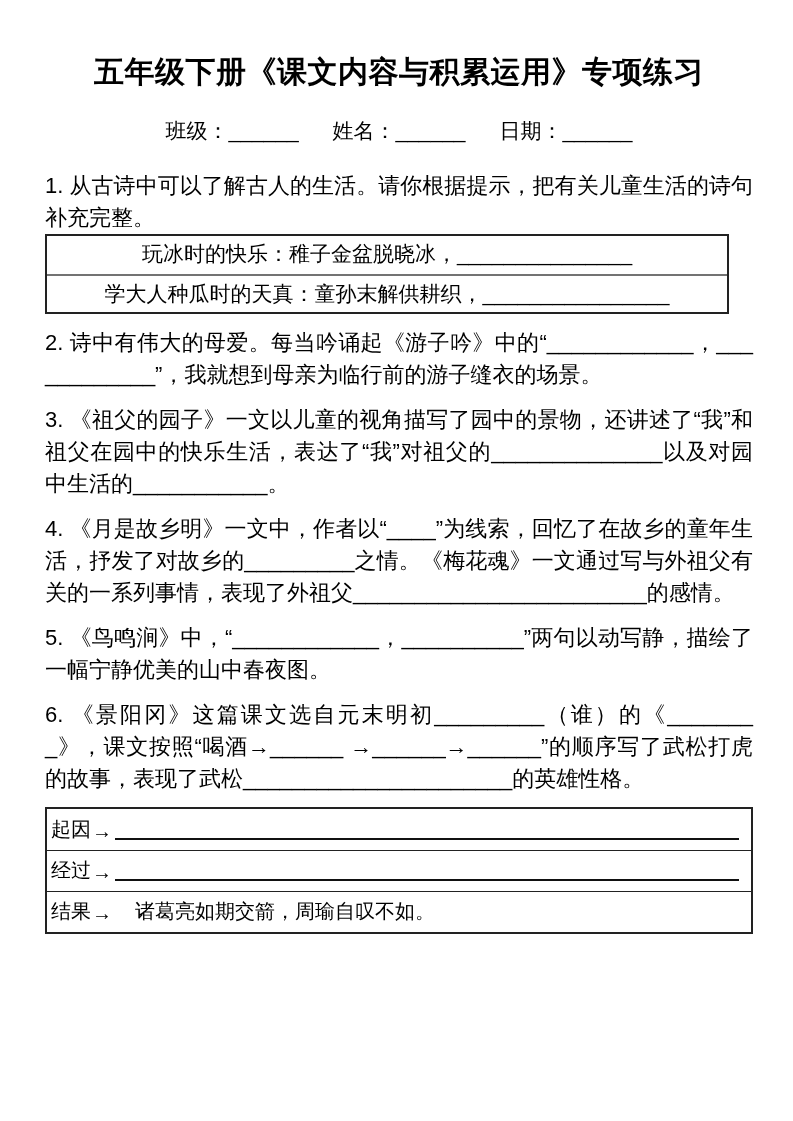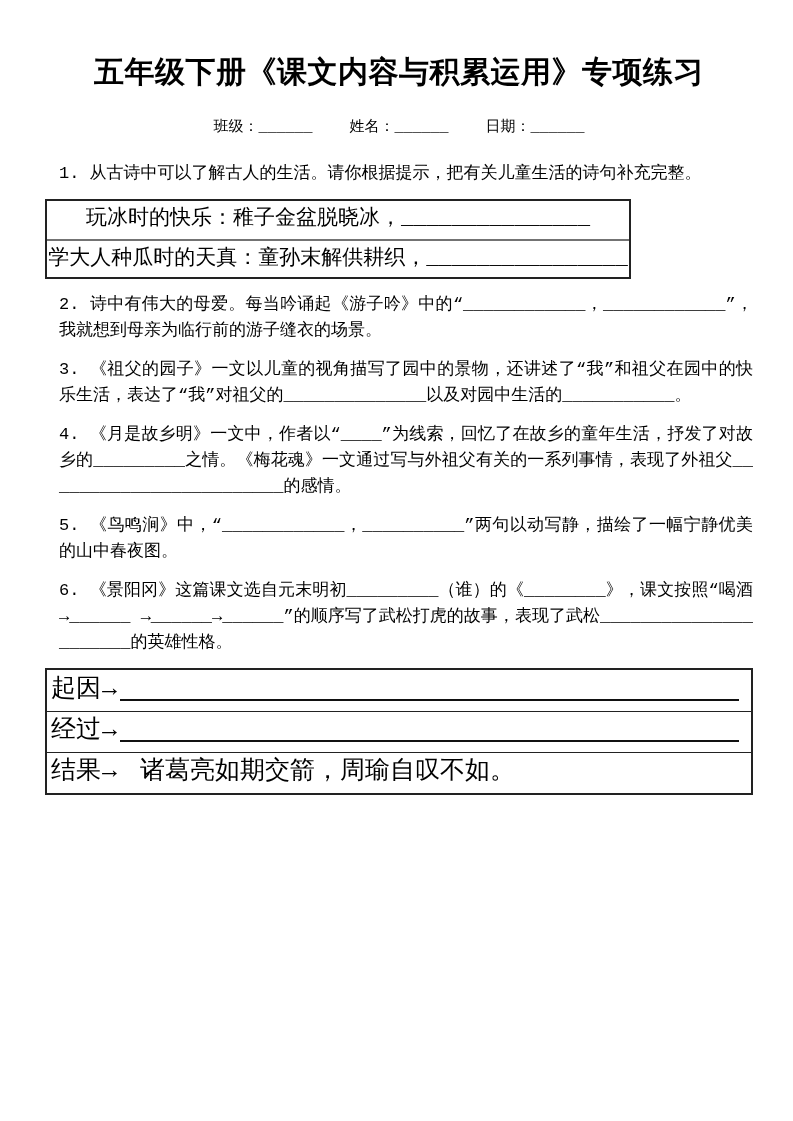--- a/index.html
+++ b/index.html
@@ -8,71 +8,68 @@
     width: 793px;
     height: 1121px;
     font-family: "Liberation Sans", "DejaVu Sans", sans-serif;
     color: #000000;
     overflow: hidden;
   }
   .page {
     width: 793px;
     height: 1121px;
     padding: 52px 40px 30px 45px;
-    font-family: Liberation Mono, monospace;
   }
   .doc-title {
     font-size: 30px;
     font-weight: bold;
     text-align: center;
     letter-spacing: 0.5px;
     white-space: nowrap;
   }
   .info-line {
     margin-top: 24px;
     text-align: center;
-    font-size: 15px;
+    font-size: 21px;
   }
   .info-field { display: inline-block; margin: 0 14px; }
   .info-field .blank { letter-spacing: 0; }
   .para {
-    font-size: 17px;
-    line-height: 26px;
+    font-size: 22px;
+    line-height: 32px;
     text-align: justify;
     word-break: break-all;
-    margin-left: 14px;
   }
   .q1 { margin-top: 25px; }
   .q2, .q3, .q4, .q5, .q6 { margin-top: 13px; }
   .q7 { margin-top: 20px; }
   .poem-table {
-    margin-top: 12px;
     border: 2px solid #222222;
-    width: 586px;
+    width: 684px;
   }
   .poem-row {
     height: 38px;
     line-height: 36px;
     font-size: 21px;
     text-align: center;
     border-top: 2px solid #737373;
     overflow: hidden;
   }
   .poem-row:first-child { border-top: none; }
   .diagram-table {
     margin-top: 12px;
     border: 2px solid #222222;
     width: 708px;
   }
   .diagram-row {
     display: flex;
     align-items: flex-end;
     height: 41px;
     border-top: 1px solid #222222;
-    font-size: 25px;
+    font-size: 20px;
     padding: 0 6px 7px 4px;
   }
   .diagram-row:first-child { border-top: none; }
   .diagram-label { white-space: nowrap; }
   .diagram-arrow { font-weight: bold; margin: 0 1px; }
   .fill-line {
     flex: 1;
     border-bottom: 2px solid #111111;
     height: 1px;
     margin: 0 6px 3px 2px;

